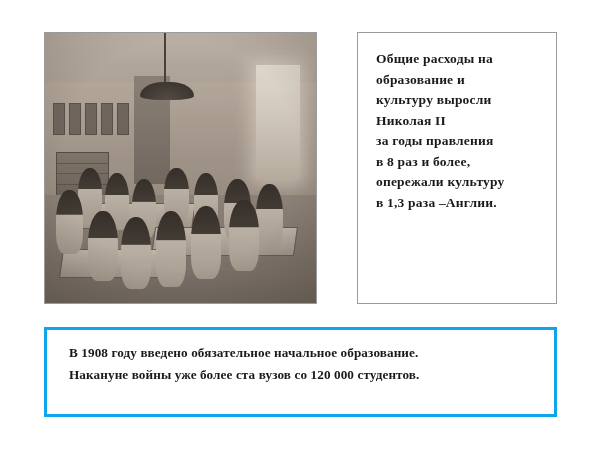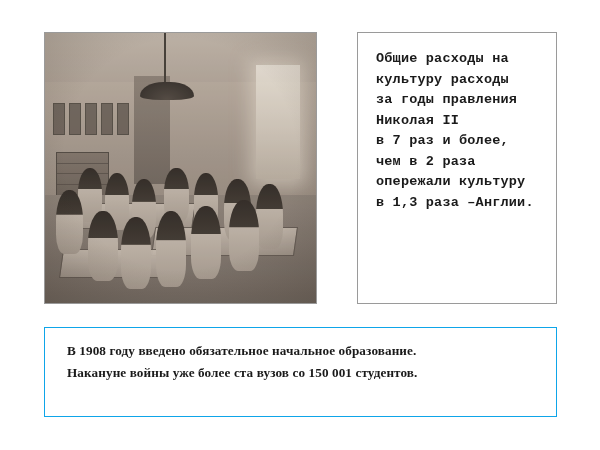--- a/index.html
+++ b/index.html
@@ -152,36 +152,36 @@
     top: 32px;
     width: 200px;
     height: 272px;
     border: 1px solid #9a9a9a;
     box-sizing: border-box;
     background: #ffffff;
     padding: 16px 10px 10px 18px;
   }
   .text-box-right p {
     margin: 0;
-    font-family: Liberation Mono, monospace;
+    font-family: Liberation Serif, serif;
     font-weight: bold;
     font-size: 13.5px;
     line-height: 20.5px;
     color: #1a1a1a;
     letter-spacing: .2px;
   }
 
   
   .text-box-bottom {
     position: absolute;
     left: 44px;
     top: 327px;
     width: 513px;
     height: 90px;
-    border: 1px solid #0ea5e9;
+    border: 3px solid #0ea5e9;
     box-sizing: border-box;
     background: #ffffff;
     padding: 12px 10px 10px 22px;
   }
   .text-box-bottom p {
     margin: 0;
     font-family: "Liberation Serif", serif;
     font-weight: bold;
     font-size: 13.2px;
     line-height: 22px;
@@ -237,27 +237,27 @@
       <div class="fig" style="left:68%;top:62%;width:11%;height:26%"></div>
       <div class="fig" style="left:4%;top:58%;width:10%;height:24%"></div>
 
       <div class="ph-tone"></div>
       <div class="ph-vignette"></div>
     </div>
   </div>
 
   <div class="text-box-right">
     <p>Общие расходы на</p>
-    <p>культуру расходы</p>
+    <p>образование и</p>
+    <p>культуру выросли</p>
+    <p>Николая II</p>
     <p>за годы правления</p>
-    <p>Николая II</p>
-    <p> в 7 раз  и более,</p>
-    <p>чем в 2 раза</p>
+    <p> в 8 раз  и более,</p>
     <p>опережали культуру</p>
     <p>в 1,3 раза –Англии.</p>
   </div>
 
   <div class="text-box-bottom">
     <p>В 1908 году введено обязательное начальное образование.</p>
-    <p>Накануне войны уже более ста вузов со 150 001 студентов.</p>
+    <p>Накануне войны уже более ста вузов со 120 000 студентов.</p>
   </div>
 
 </div>
 
 </body></html>

